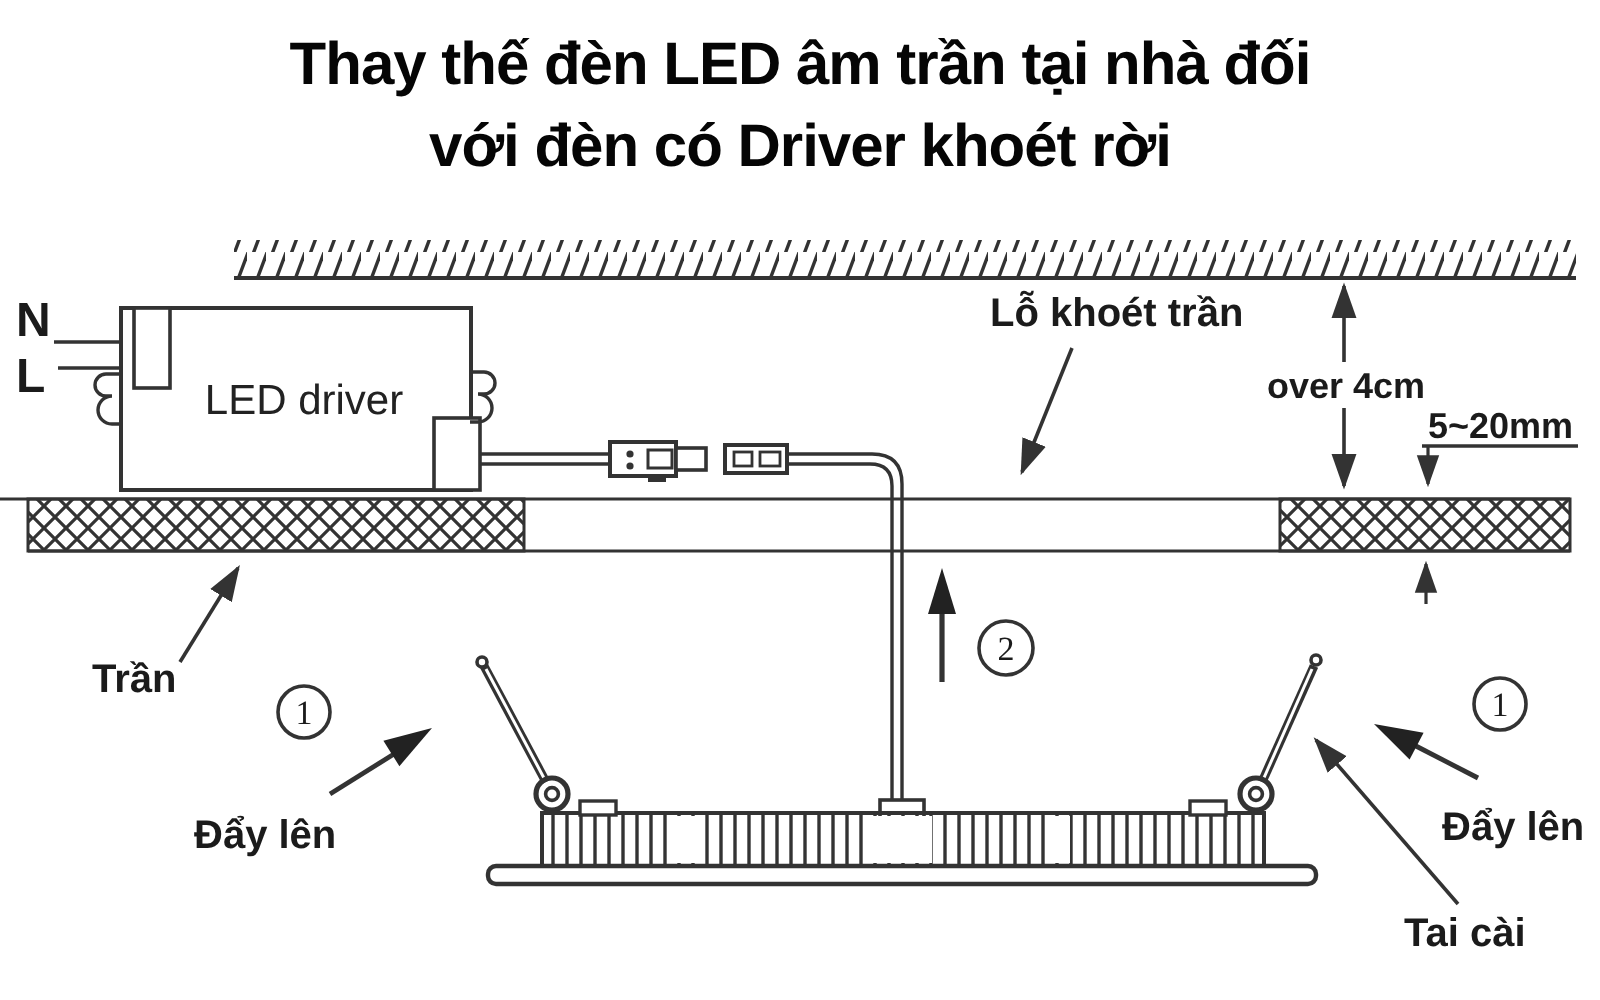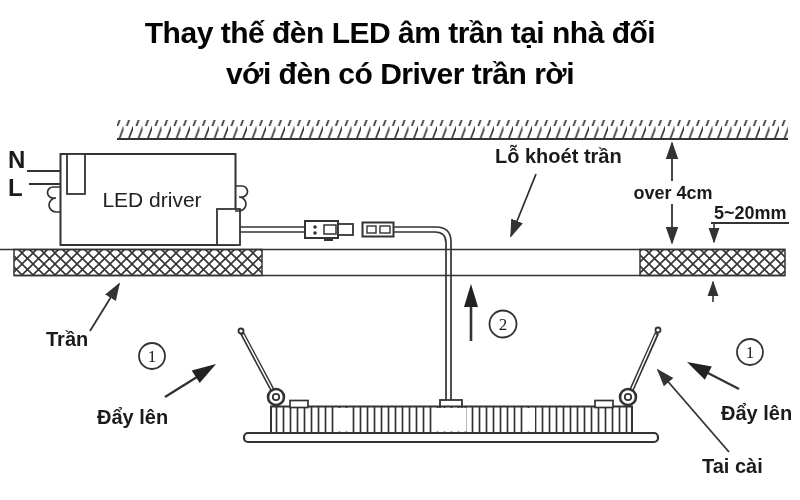--- a/index.html
+++ b/index.html
@@ -15,21 +15,21 @@
   .t-step{font-family:"Liberation Serif",serif;font-size:17px;font-weight:400;}
   .ink{stroke:#333;fill:none;}
 </style>
 </head>
 <body>
 
 <div class="page">
 
   <div class="title">
     <div>Thay thế đèn LED âm trần tại nhà đối</div>
-    <div>với đèn có Driver trần rời</div>
+    <div>với đèn có Driver khoét rời</div>
   </div>
 
   <svg width="800" height="500" viewBox="0 0 800 500">
     <defs>
       <pattern id="hatch" patternUnits="userSpaceOnUse" width="9.5" height="18">
         <path d="M10.5,-1 L3,19" stroke="#333" stroke-width="1.7"></path>
       </pattern>
       <pattern id="cross" patternUnits="userSpaceOnUse" width="11" height="11">
         <path d="M0,0 L11,11 M11,0 L0,11" stroke="#333" stroke-width="1.6"></path>
       </pattern>

